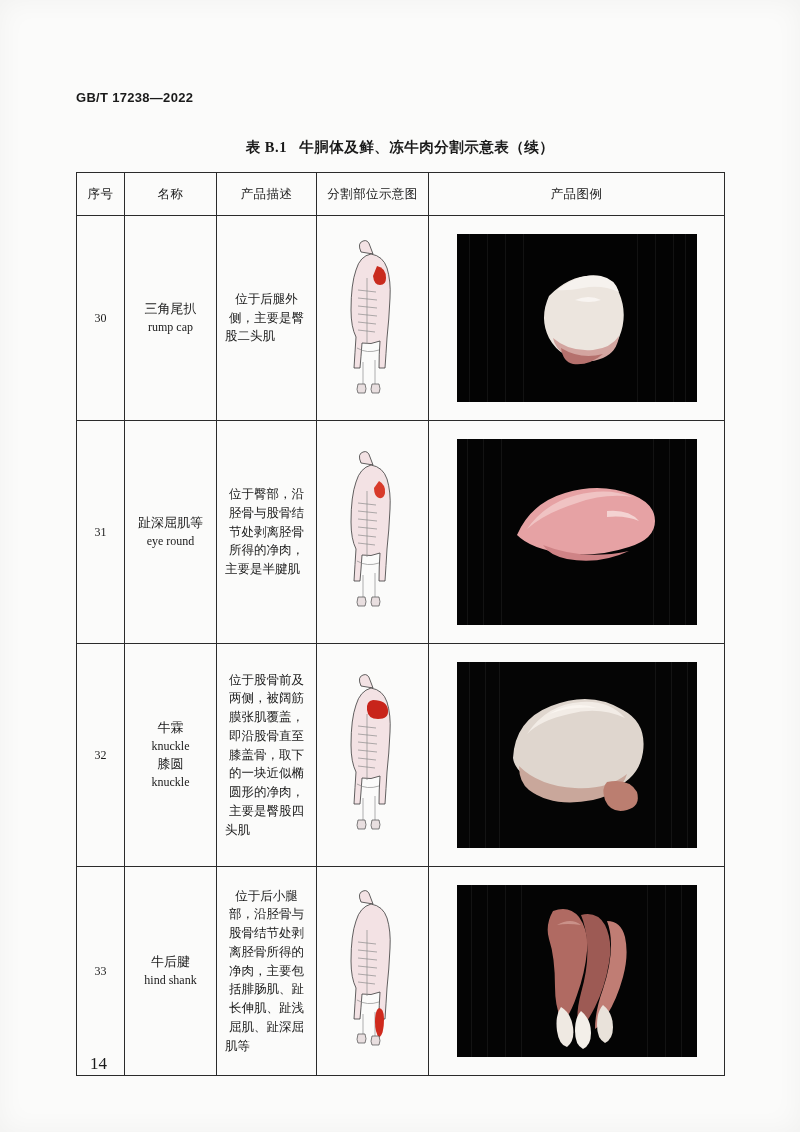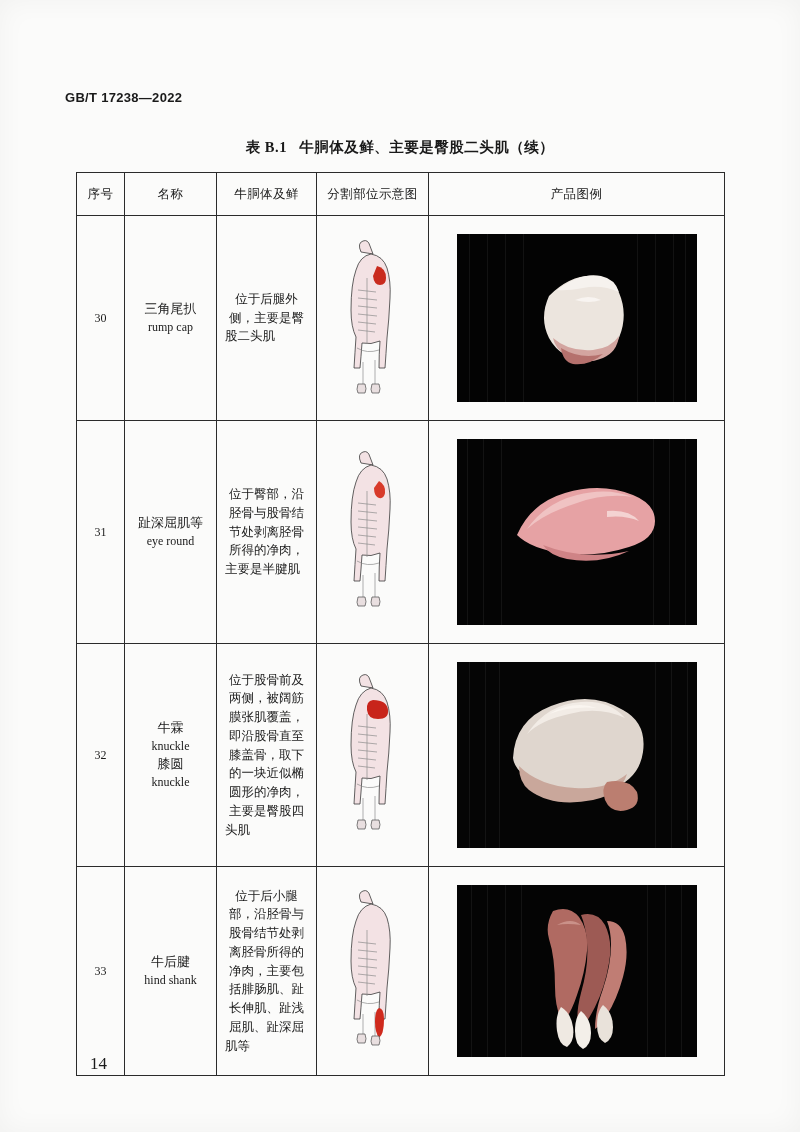--- a/index.html
+++ b/index.html
@@ -21,21 +21,21 @@
   .page::after{
     content:"";
     position:absolute;
     left:0; top:0; right:0; bottom:0;
     pointer-events:none;
     box-shadow: inset 0 0 28px rgba(0,0,0,0.045);
   }
 
   .header-code {
     position: absolute;
-    left: 65px;
+    left: 76px;
     top: 90px;
     font-family: "Liberation Sans", sans-serif;
     font-weight: bold;
     font-size: 13px;
     letter-spacing: 0.3px;
   }
 
   .table-title {
     position: absolute;
     left: 0;
@@ -126,36 +126,36 @@
 </style>
 </head>
 <body>
 
 <div class="page">
 
   <div class="header-code">GB/T 17238—2022</div>
 
   <div class="table-title">
     <span class="lat">表 B.1</span>
-    &nbsp;&nbsp;<span>牛胴体及鲜、主要是臀股二头肌（续）</span>
+    &nbsp;&nbsp;<span>牛胴体及鲜、冻牛肉分割示意表（续）</span>
   </div>
 
   <table class="main">
     <colgroup>
       <col class="c-no">
         <col class="c-name">
         <col class="c-desc">
         <col class="c-diag">
         <col class="c-photo">
     </colgroup>
     <thead>
       <tr>
         <th>序号</th>
         <th>名称</th>
-        <th>牛胴体及鲜</th>
+        <th>产品描述</th>
         <th>分割部位示意图</th>
         <th>产品图例</th>
       </tr>
     </thead>
     <tbody>
 
       <tr style="height:190px;">
         <td class="no">30</td>
         <td class="name">
           <span class="zh">三角尾扒</span>

